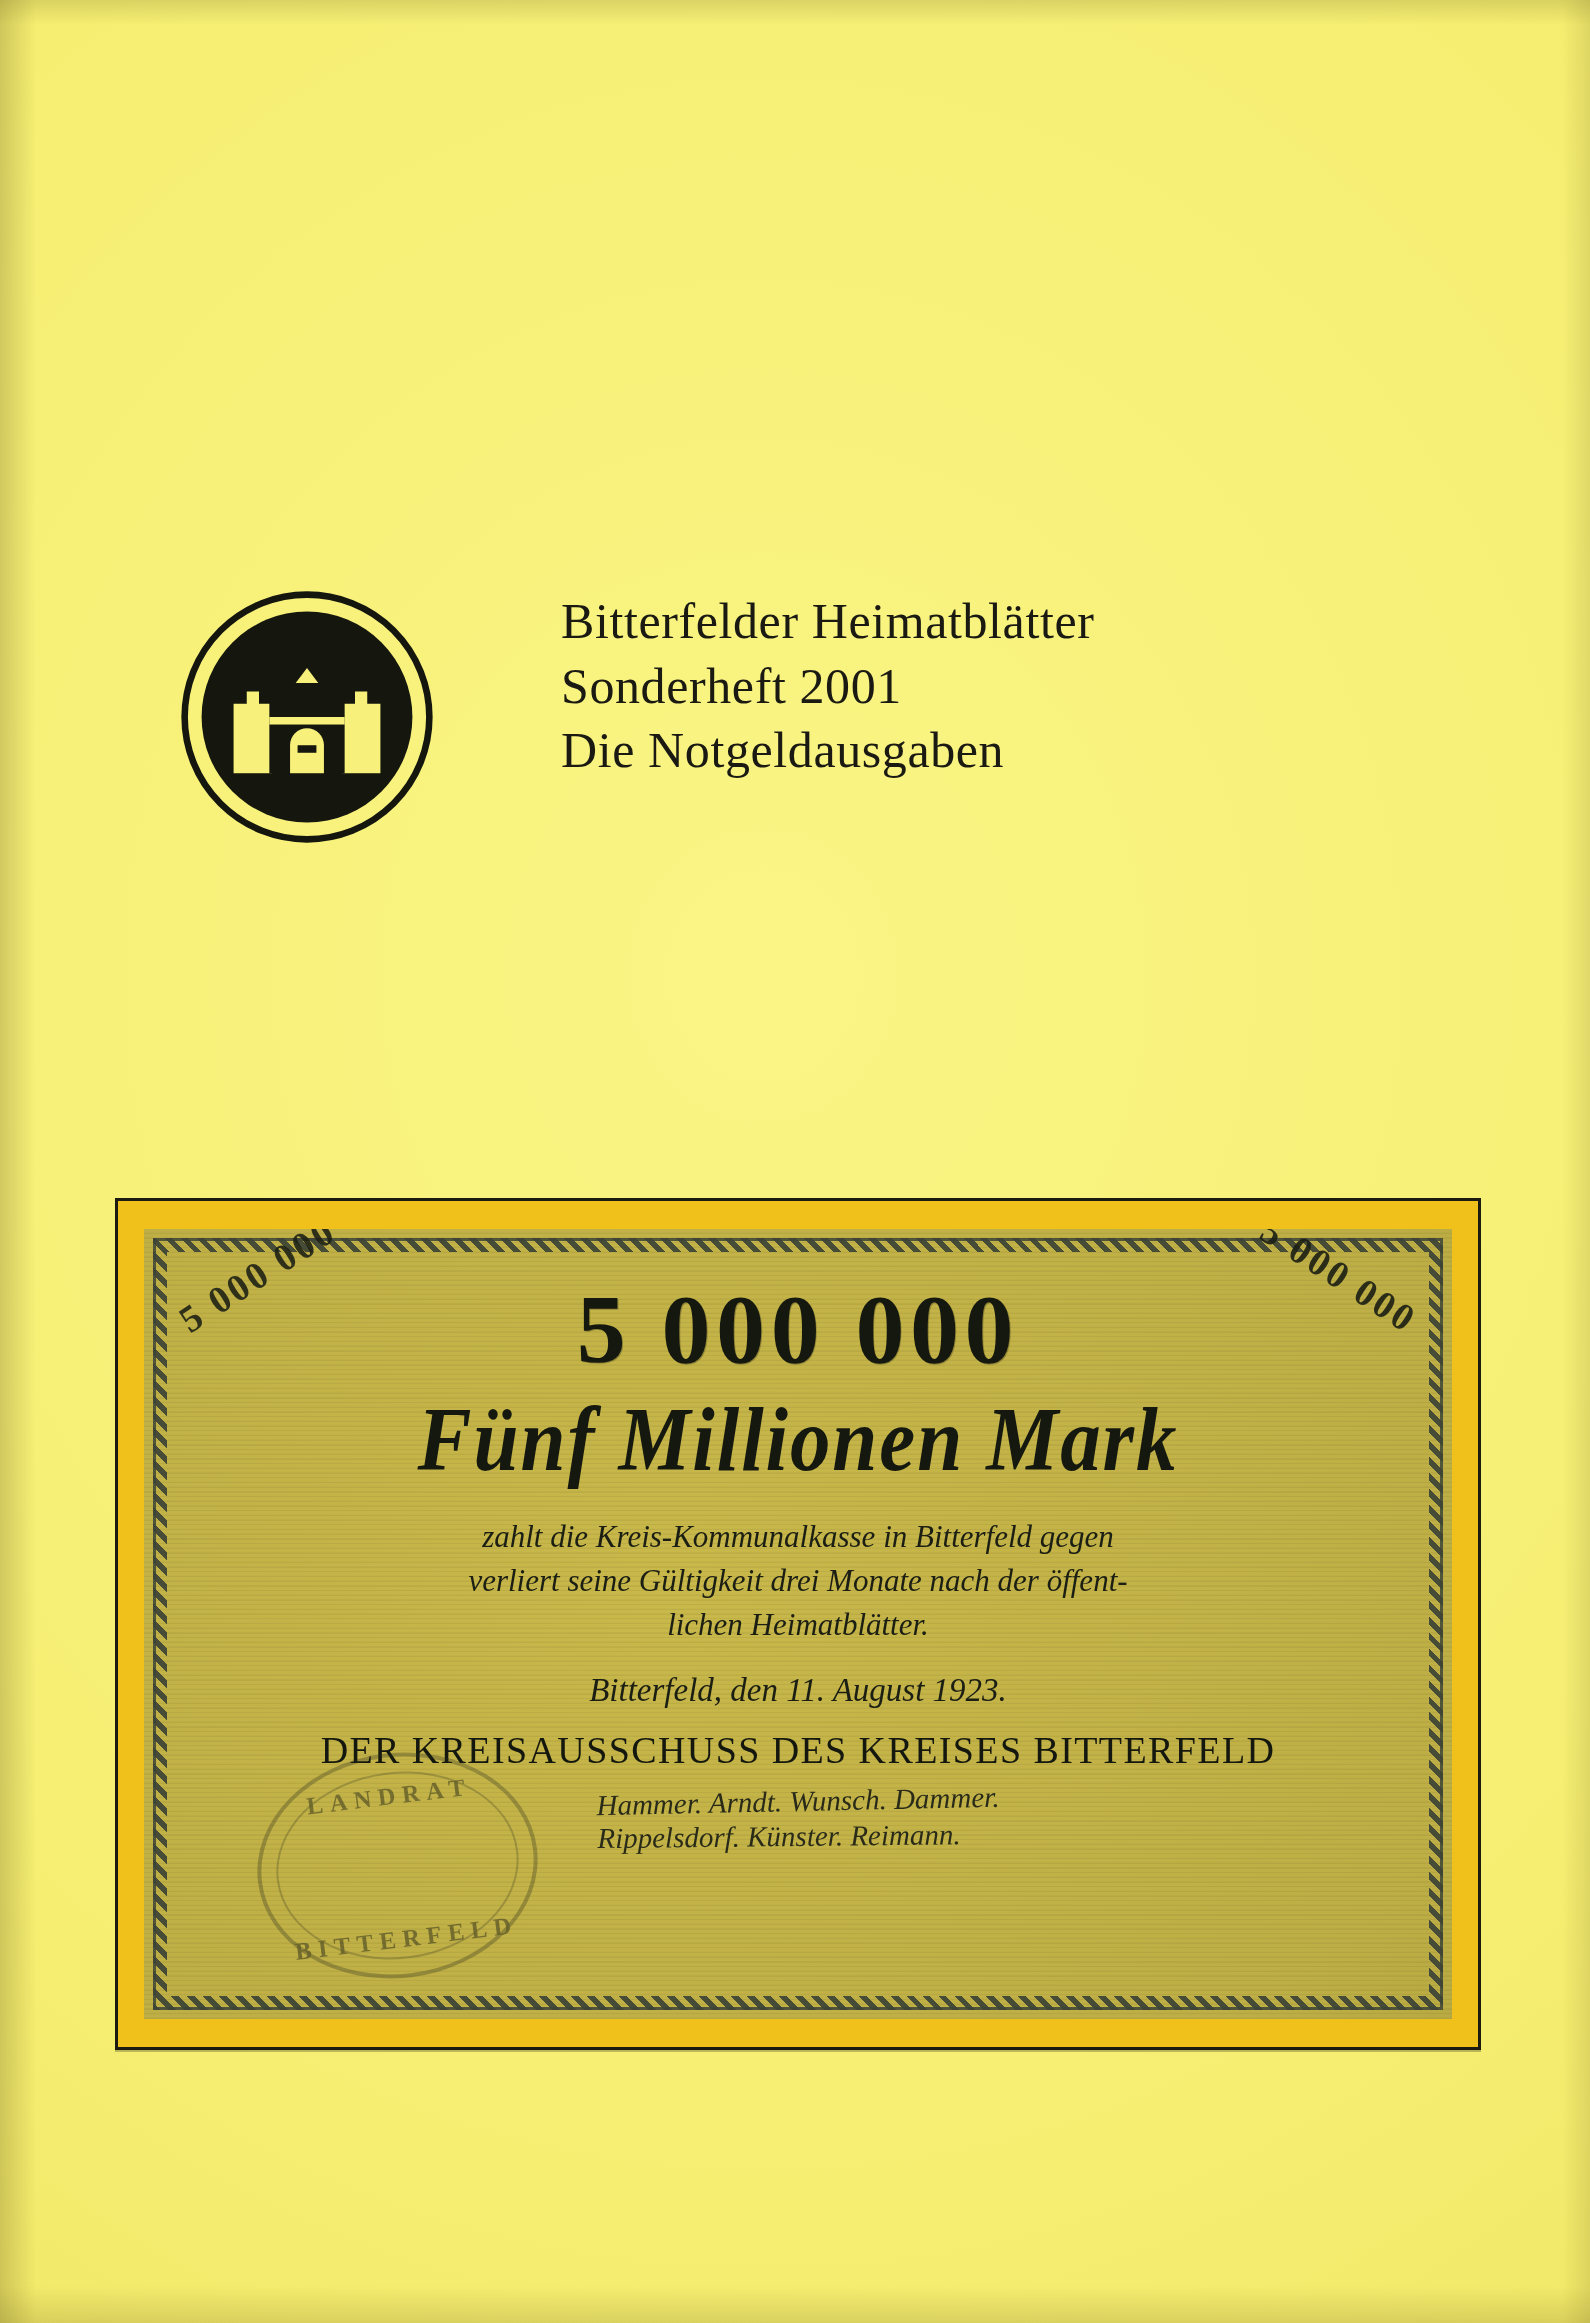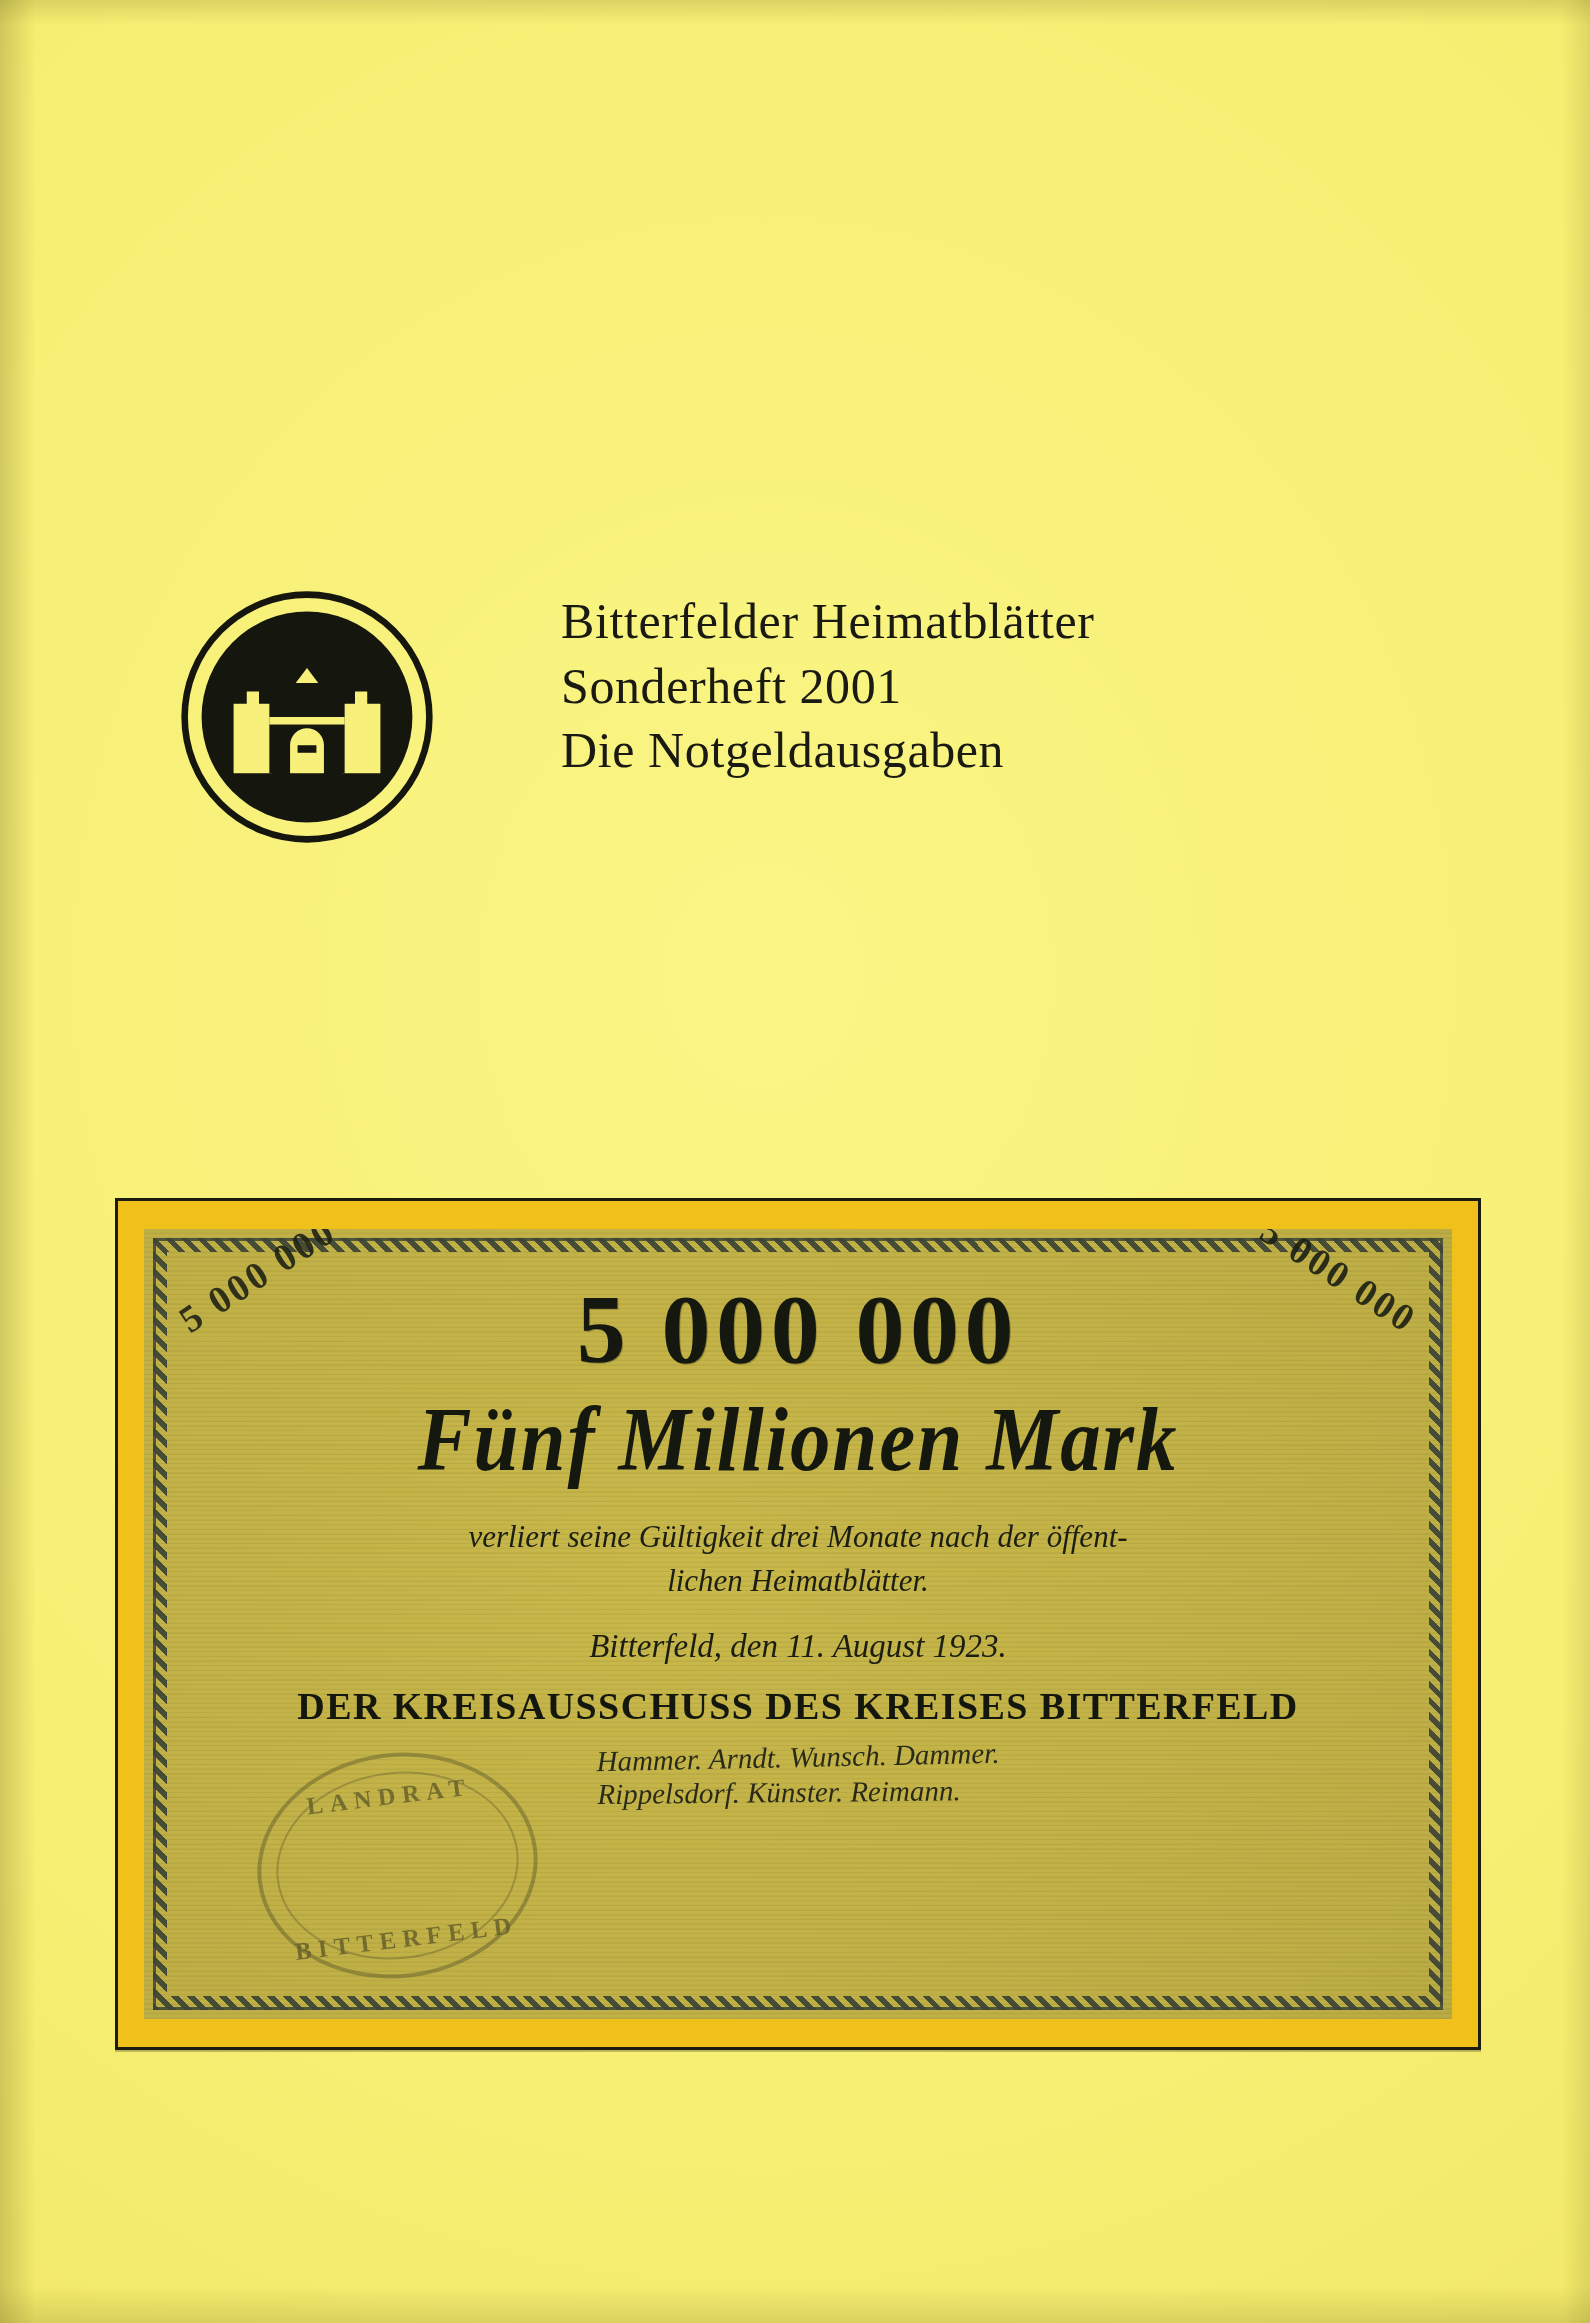--- a/index.html
+++ b/index.html
@@ -196,21 +196,21 @@
     font-family: Liberation Serif, serif;
     font-size: 33px;
     font-style: italic;
     color: #1b1e13;
   }
   .issuer-line {
     margin-top: 19px;
     text-align: center;
     font-family: "Liberation Serif", serif;
     font-size: 38px;
-    font-weight: bold;
+    font-weight: normal;
     letter-spacing: 1.4px;
     color: #14170e;
   }
   .signatures {
     margin-top: 13px;
     text-align: center;
     font-family: "Liberation Serif", serif;
     font-style: italic;
     font-size: 29px;
     color: #1c1f15;
@@ -308,20 +308,21 @@
 
       <div class="note-content">
 
         <div class="corner-num left">5 000 000</div>
         <div class="corner-num right">5 000 000</div>
 
         <div class="big-amount">5 000 000</div>
         <div class="words-amount">Fünf Millionen Mark</div>
 
         <div class="body-text">
+          <div>zahlt die Kreis-Kommunalkasse in Bitterfeld gegen</div>
           <div>verliert seine Gültigkeit drei Monate nach der öffent-</div>
           <div>lichen Heimatblätter.</div>
         </div>
 
         <div class="date-line">Bitterfeld, den 11. August 1923.</div>
         <div class="issuer-line">DER KREISAUSSCHUSS DES KREISES BITTERFELD</div>
 
         <div class="signatures">Hammer.  Arndt.  Wunsch.  Dammer.</div>
         <div class="signatures sig-row-2">Rippelsdorf.  Künster.  Reimann.</div>
 

